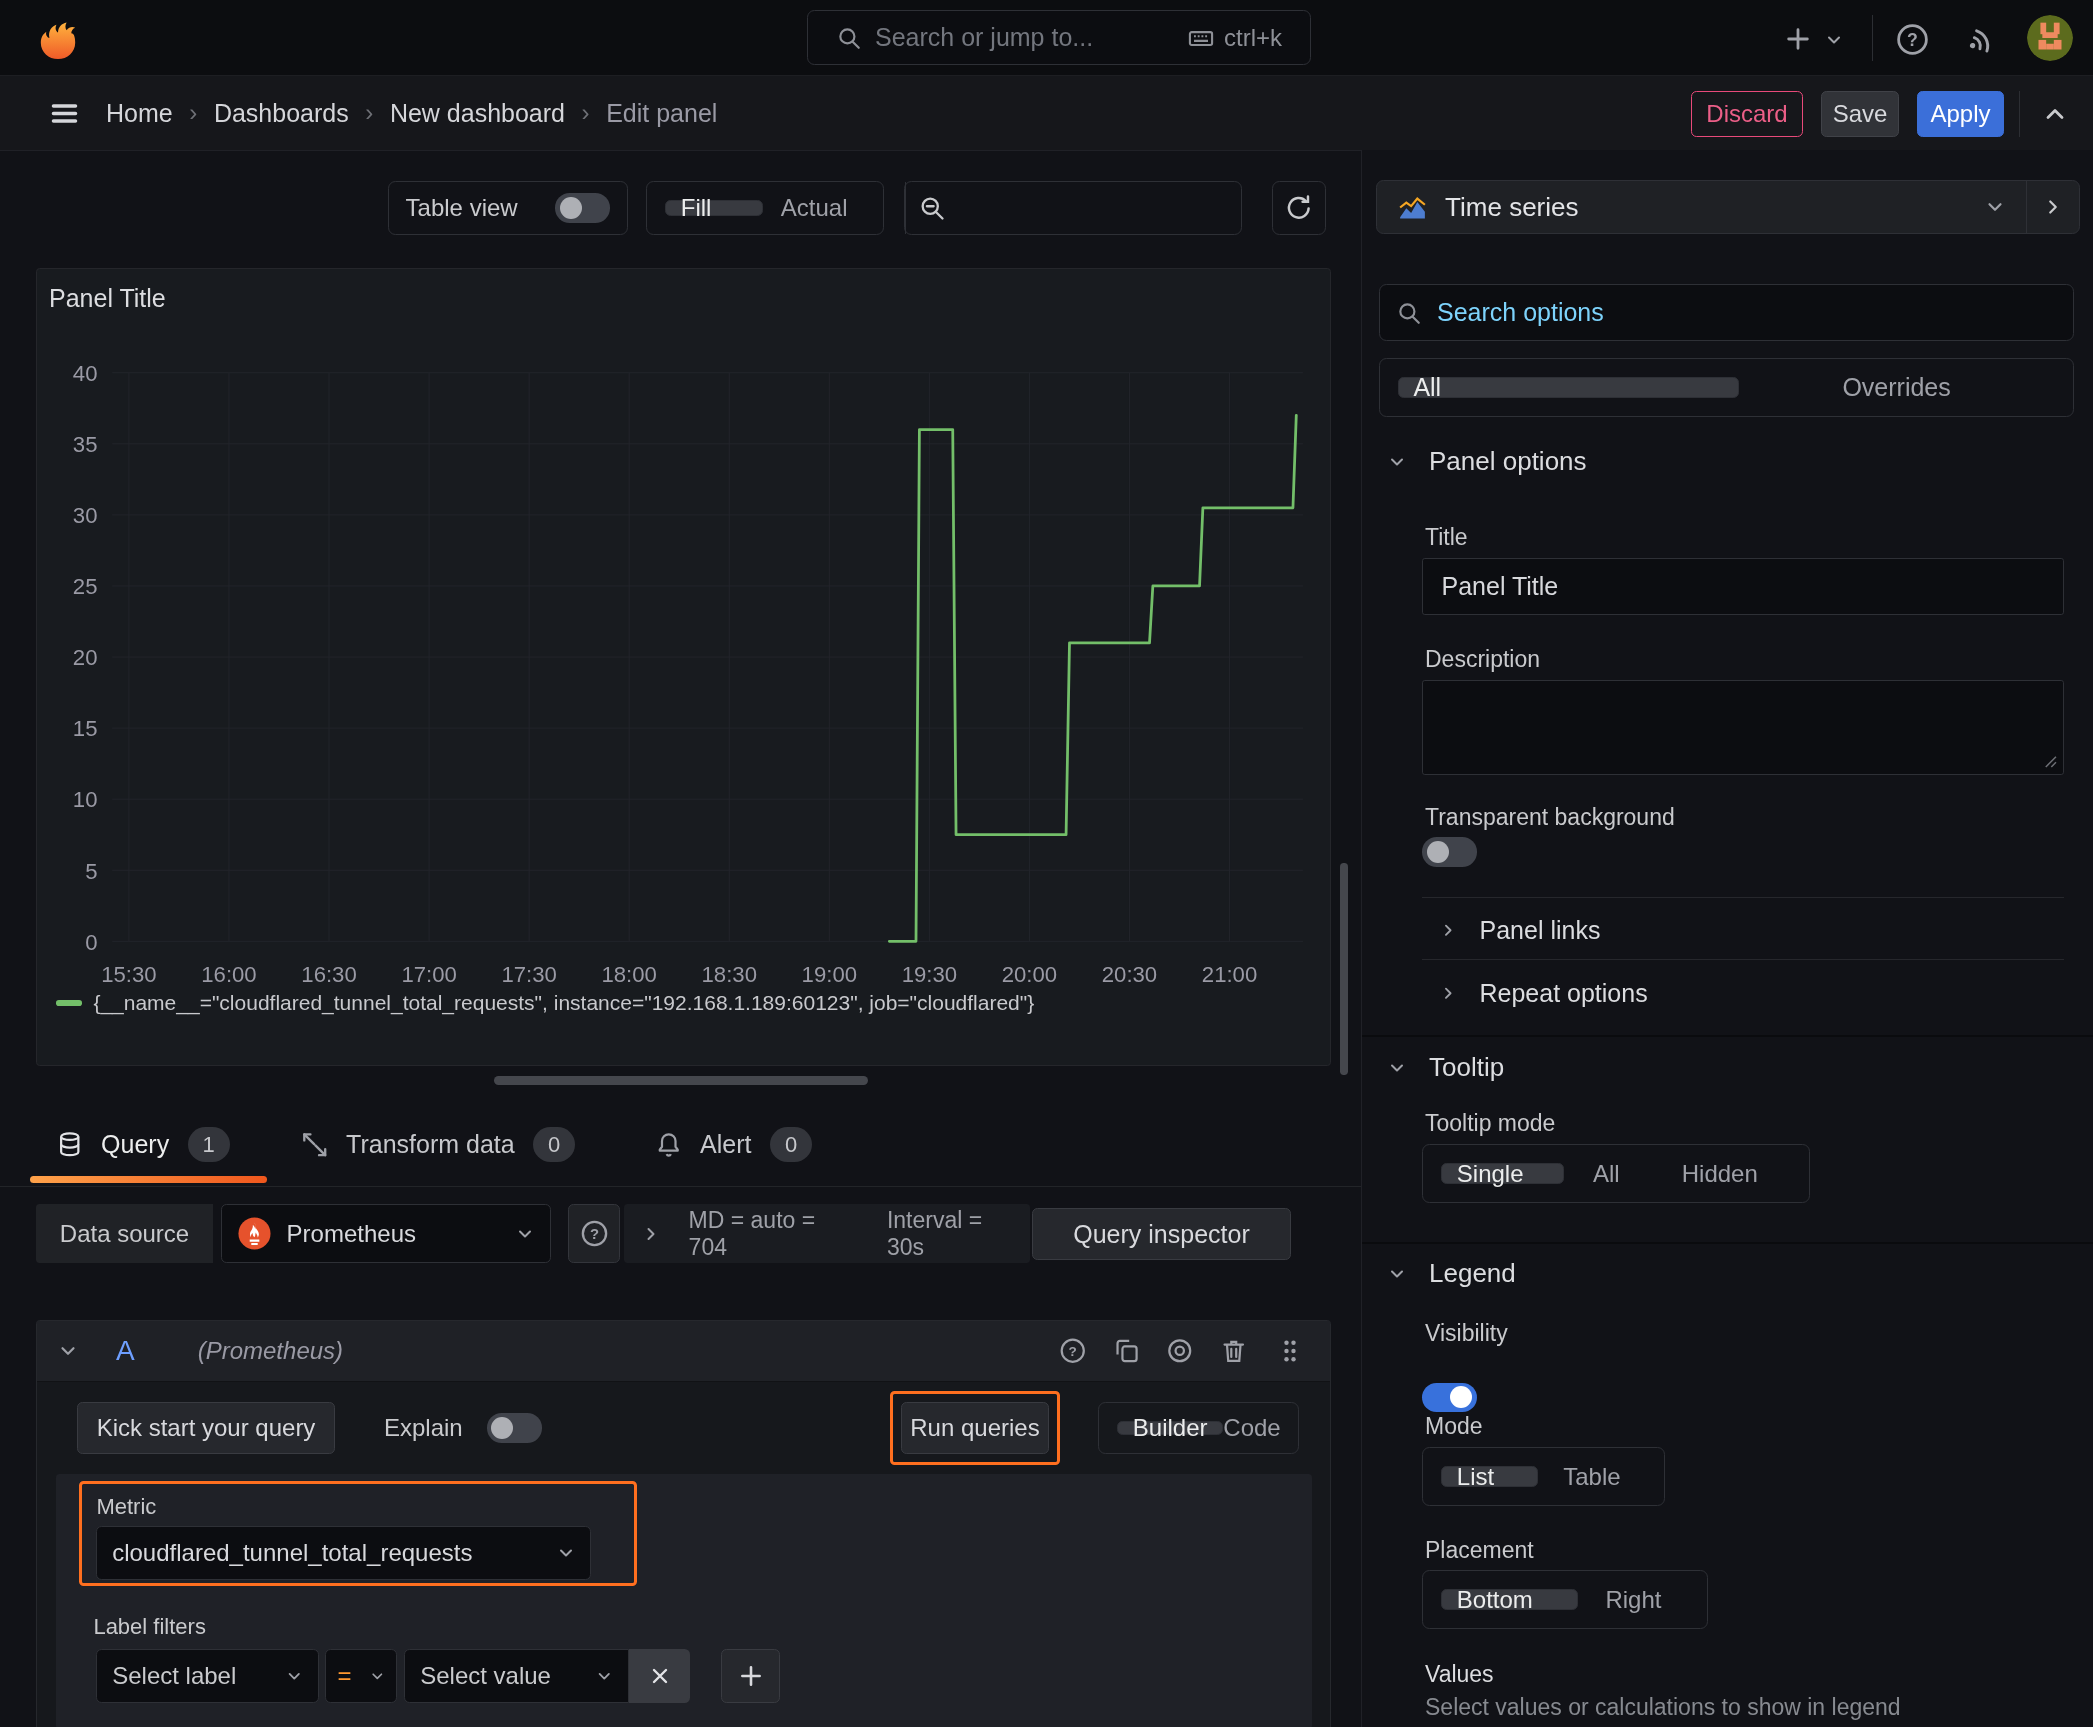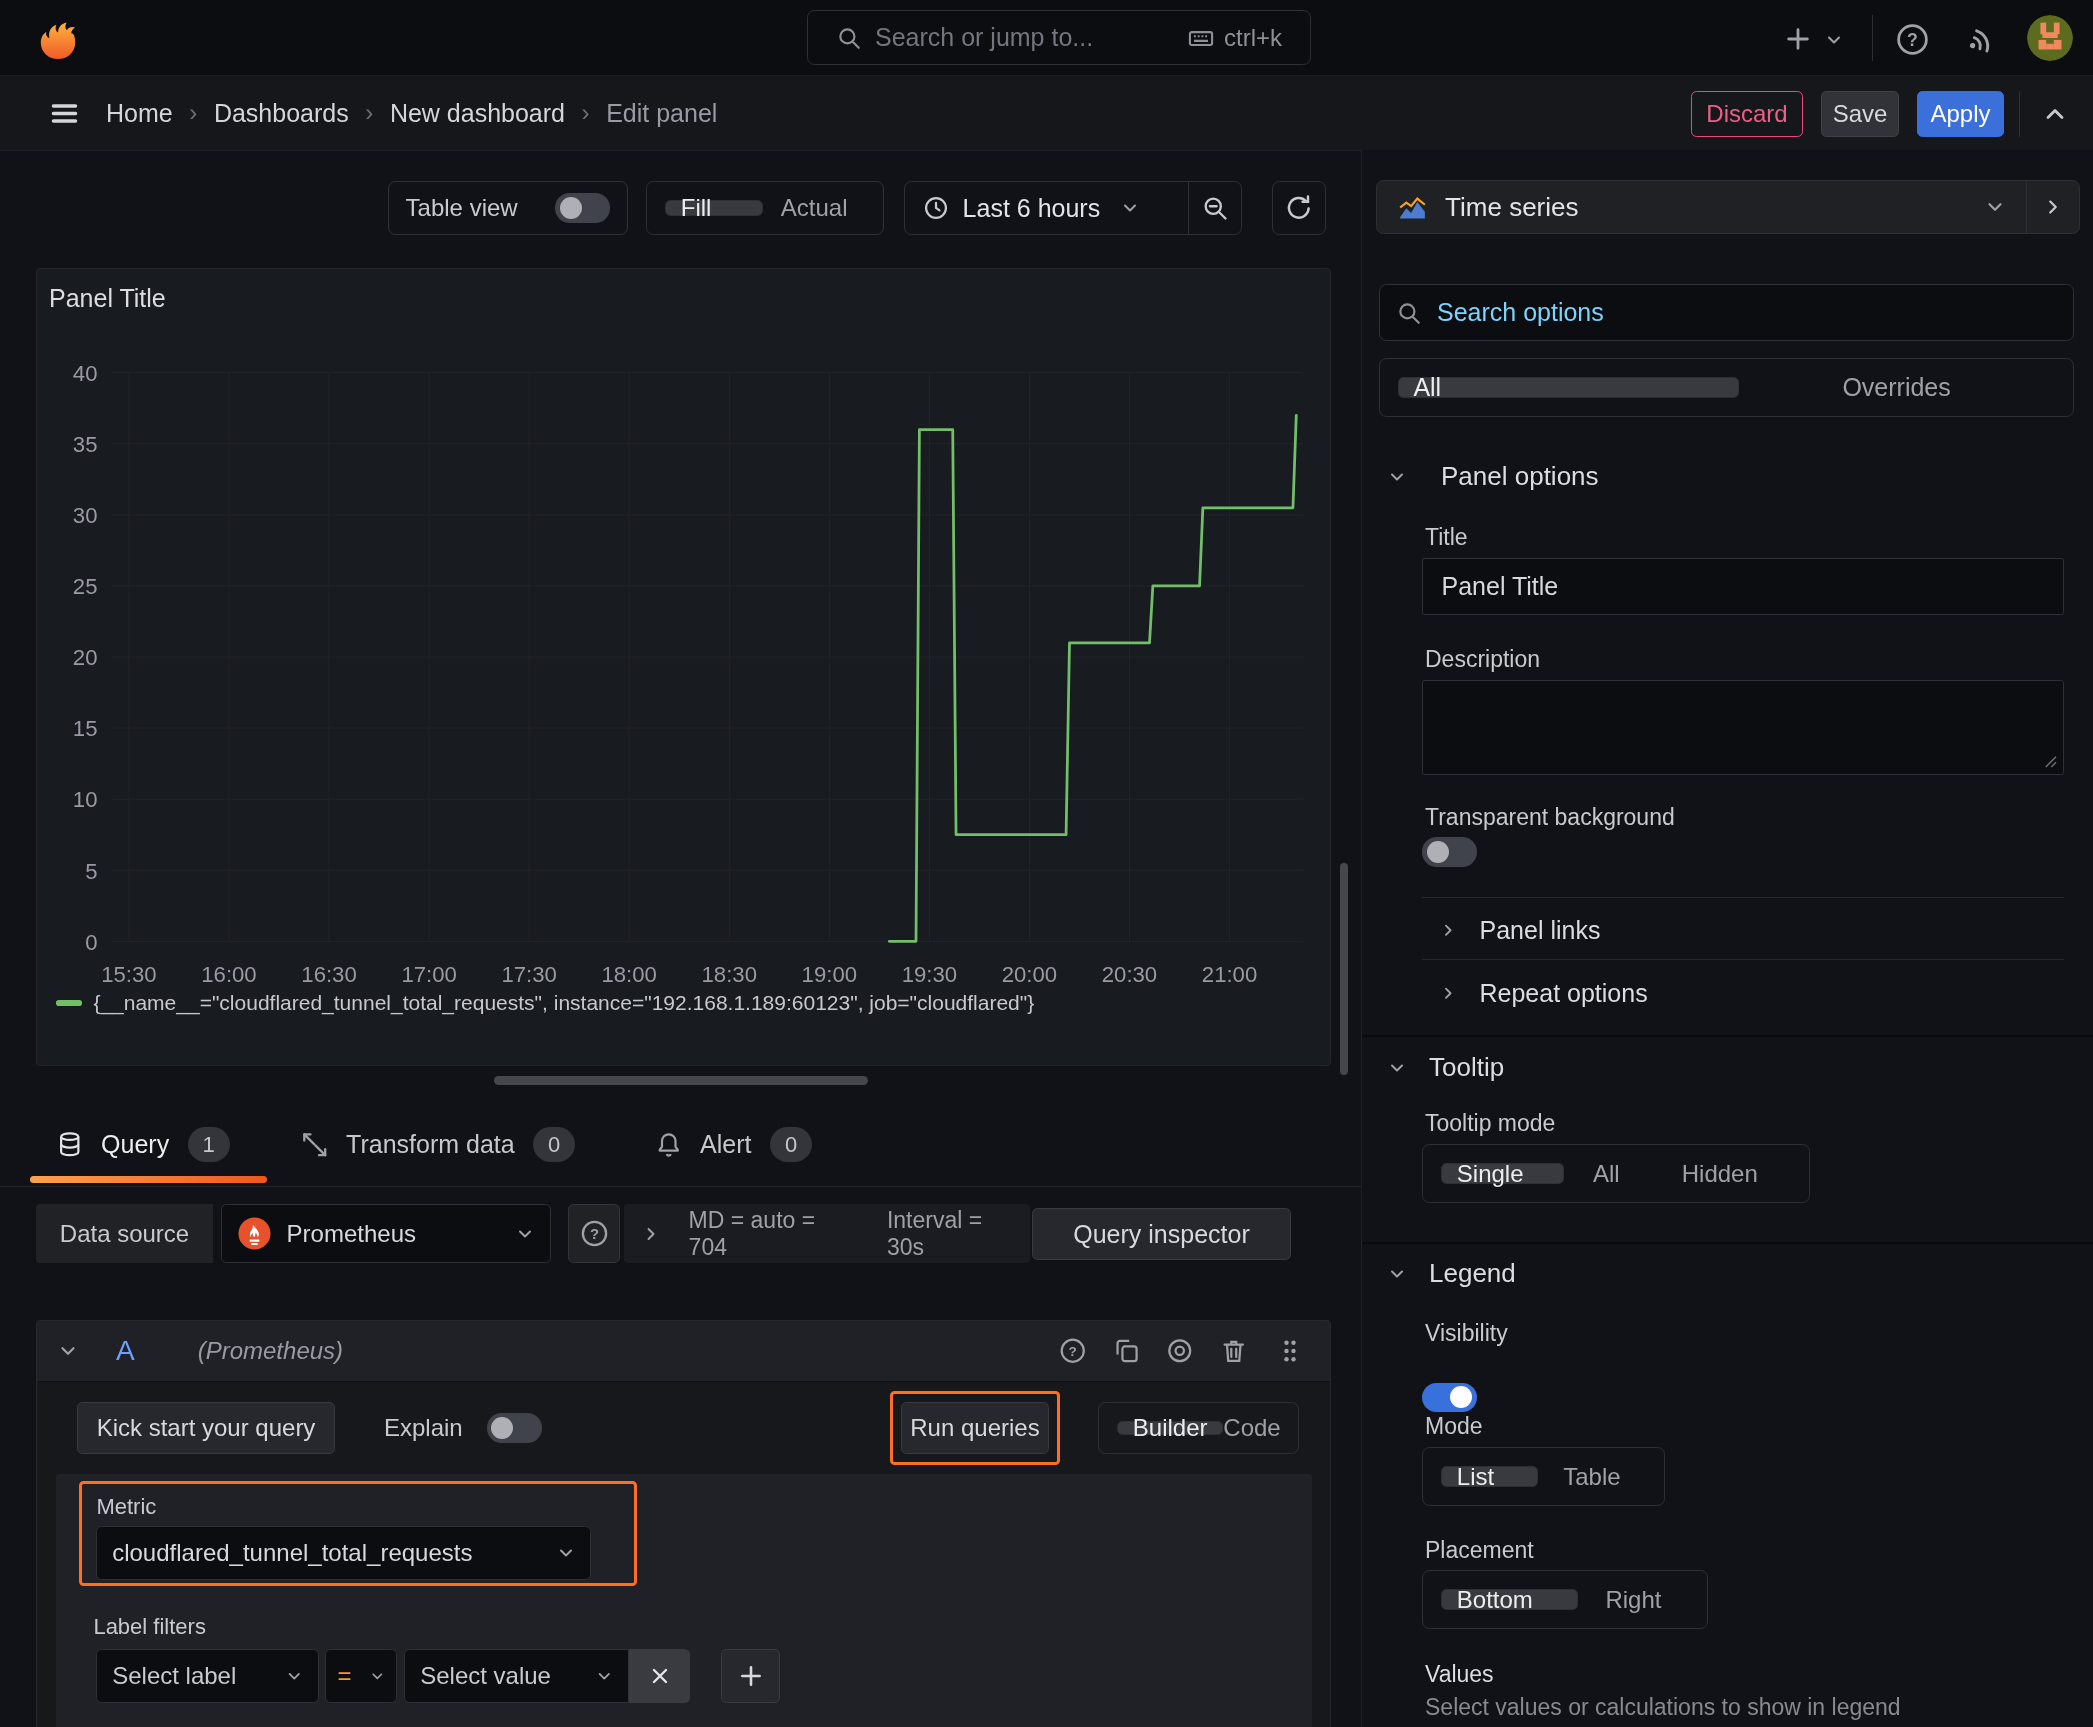--- a/index.html
+++ b/index.html
@@ -144,34 +144,20 @@
     <span class="lbl" style="font-size:24px;">Table view</span>
     <span class="toggle">
         <span class="knob"></span>
       </span>
   </div>
   <div class="abs segwrap" style="left:646px;top:181px;width:238px;height:54px;">
     <span class="seg sel" style="width:109px;">Fill</span>
     <span class="seg" style="width:118px;">Actual</span>
   </div>
   <div class="abs flex ipt" style="left:904px;top:181px;width:338px;height:54px;background:transparent;padding:0;">
-    <div class="flex" style="padding:0 16.6px;height:100%;flex:1;">
-      <span class="icon" style="margin-right:13px;color:#c9cacd;">
-        <svg width="28" height="28" viewBox="0 0 24 24">
-            <circle cx="12" cy="12" r="8.5" fill="none" stroke="currentColor" stroke-width="1.9"></circle>
-            <path d="M12 7.5V12l3 2" fill="none" stroke="currentColor" stroke-width="1.9" stroke-linecap="round"></path>
-          </svg>
-      </span>
-      <span style="font-size:25px;color:#e3e4e7;">Last 6 hours</span>
-      <span class="icon" style="margin-left:20px;">
-        <svg width="20" height="20" viewBox="0 0 24 24">
-            <path class="chev" d="M6 9l6 6 6-6"></path>
-          </svg>
-      </span>
-    </div>
     <div class="icon" style="width:52px;height:100%;border-left:0.9px solid #2e3036;color:#c9cacd;">
       <svg width="28" height="28" viewBox="0 0 24 24">
           <circle cx="10.5" cy="10.5" r="6.5" fill="none" stroke="currentColor" stroke-width="2"></circle>
           <line x1="15.6" y1="15.6" x2="21" y2="21" stroke="currentColor" stroke-width="2" stroke-linecap="round"></line>
           <line x1="7.6" y1="10.5" x2="13.4" y2="10.5" stroke="currentColor" stroke-width="2" stroke-linecap="round"></line>
         </svg>
     </div>
   </div>
   <div class="abs ipt icon" style="left:1272px;top:181px;width:54px;height:54px;background:transparent;color:#c9cacd;">
     <svg width="29.5" height="29.5" viewBox="0 0 24 24">
@@ -448,21 +434,21 @@
           </svg>
       </span>
       <span style="font-size:25px;color:#7dd3fc;">Search options</span>
     </div>
 
     <div class="abs segwrap" style="left:16.6px;top:208px;width:695px;height:59px;">
       <span class="seg sel" style="width:341px;font-size:25px;">All</span>
       <span class="seg" style="flex:1;font-size:25px;">Overrides</span>
     </div>
 
-    <div class="abs flex" style="left:25px;top:311px;gap:12px;">
+    <div class="abs flex" style="left:25px;top:296px;">
       <span class="icon" style="margin-right:22px;">
           <svg width="20" height="20" viewBox="0 0 24 24">
             <path class="chev" d="M6 9l6 6 6-6"></path>
           </svg>
         </span>
       <span class="secthead">Panel options</span>
     </div>
     <div class="abs lbl" style="left:63px;top:374px;">Title</div>
     <div class="abs ipt" style="left:60px;top:408px;width:642px;height:57px;padding:0 18.5px;border-radius:2.8px;">
       <span style="font-size:25px;color:#d8d9dd;">Panel Title</span>

